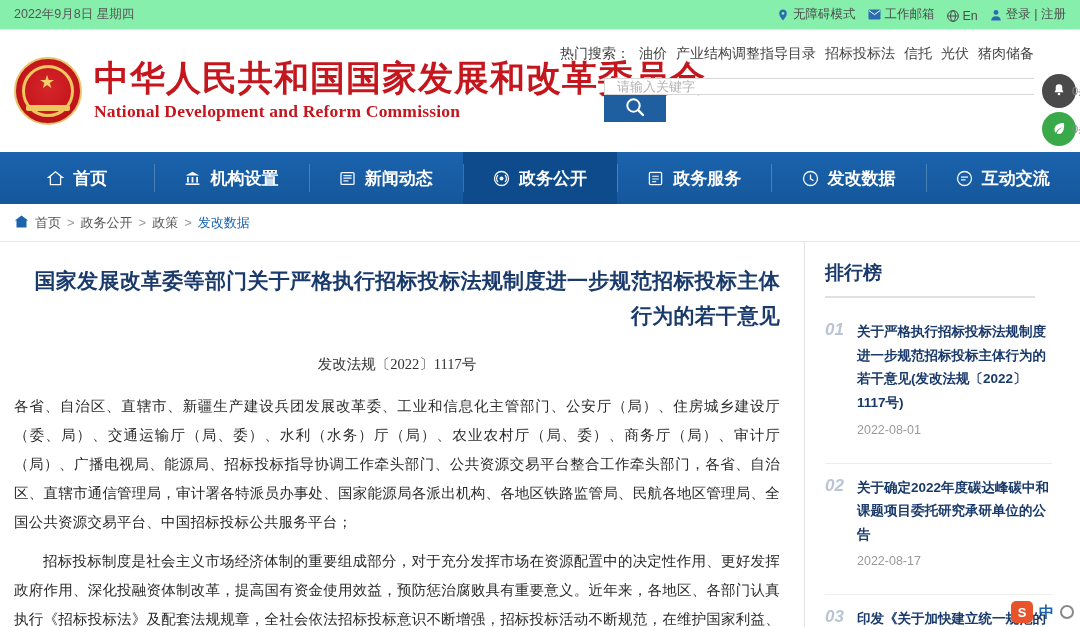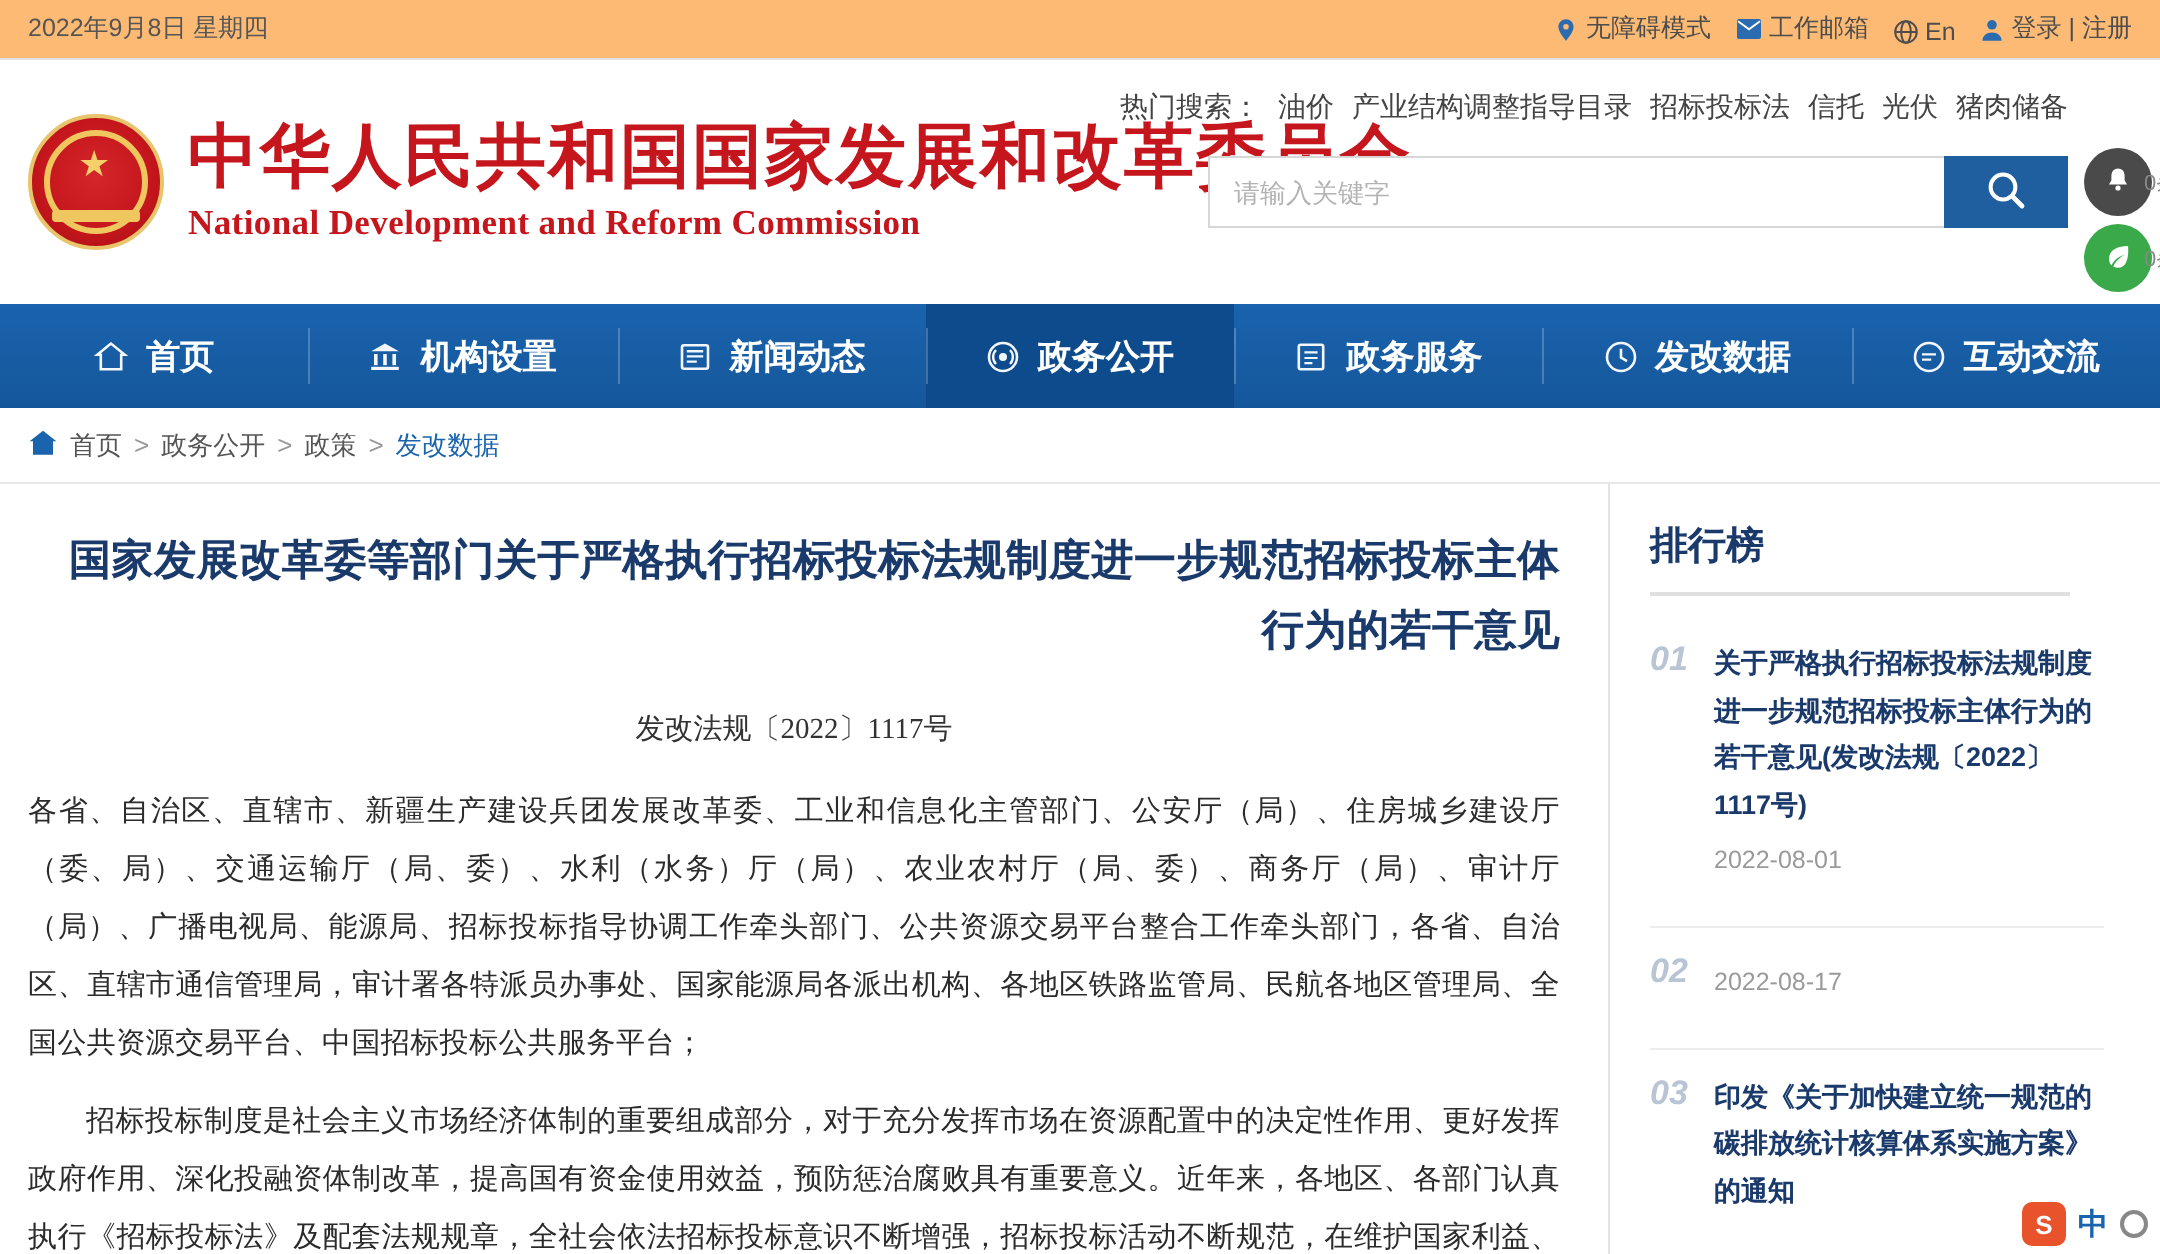--- a/index.html
+++ b/index.html
@@ -13,21 +13,21 @@
   #root { position: relative; width: 1080px; height: 627px; overflow: hidden; }
 
   
   .topbar {
     height: 30px;
     border-bottom: 1px solid #e3e3e3;
     display: flex; align-items: center;
     padding: 0 14px;
     font-size: 12.5px;
     color: #4a4a4a;
-    background: #fdba74;
+    background: #86efac;
   }
   .topbar .date { color: #555; }
   .topbar .spacer { flex: 1; }
   .topbar .util { display: flex; align-items: flex-end; gap: 12px; }
   .util-item { display: flex; align-items: center; gap: 4px; color: #4d4d4d; cursor: pointer; }
   .util-item .ic { color: #2b6cb0; display: inline-flex; }
 
   
   .masthead {
     height: 122px;
@@ -62,21 +62,21 @@
   }
   .site-title .en {
     font-size: 17.5px; color: #c4161c; font-weight: bold; margin-top: 4px;
     font-family: "Liberation Serif", serif; letter-spacing: .2px;
   }
 
   .search-zone { position: absolute; right: 46px; top: 48px; width: 430px; }
   .hot { font-size: 14px; color: #555; margin-bottom: 8px; white-space: nowrap; position: absolute; top: -33px; right: 0; }
   .hot b { font-weight: normal; color: #444; }
   .hot a { color: #444; text-decoration: none; margin-left: 9px; }
-  .search-row { display: flex; height: 36px; }
+  .search-row { display: flex; height: 36px; flex-direction: column; }
   .search-row input {
     flex: 1; border: 1px solid #d6d6d6; border-right: none;
     padding: 0 12px; font-size: 13px; color: #333; outline: none;
     font-family: "Liberation Sans", sans-serif;
   }
   .search-row input::placeholder { color: #b3b3b3; }
   .search-btn {
     width: 62px; background: #1f5fa0; border: none; cursor: pointer;
     display: flex; align-items: center; justify-content: center;
   }
@@ -356,20 +356,21 @@
         <div class="rank-no">01</div>
         <div class="rank-body">
           <div class="t">关于严格执行招标投标法规制度进一步规范招标投标主体行为的若干意见(发改法规〔2022〕1117号)</div>
           <div class="d">2022-08-01</div>
         </div>
       </div>
 
       <div class="rank-item">
         <div class="rank-no">02</div>
         <div class="rank-body">
+          <div class="t">关于确定2022年度碳达峰碳中和课题项目委托研究承研单位的公告</div>
           <div class="d">2022-08-17</div>
         </div>
       </div>
 
       <div class="rank-item">
         <div class="rank-no">03</div>
         <div class="rank-body">
           <div class="t">印发《关于加快建立统一规范的碳排放统计核算体系实施方案》的通知</div>
 
         </div>

